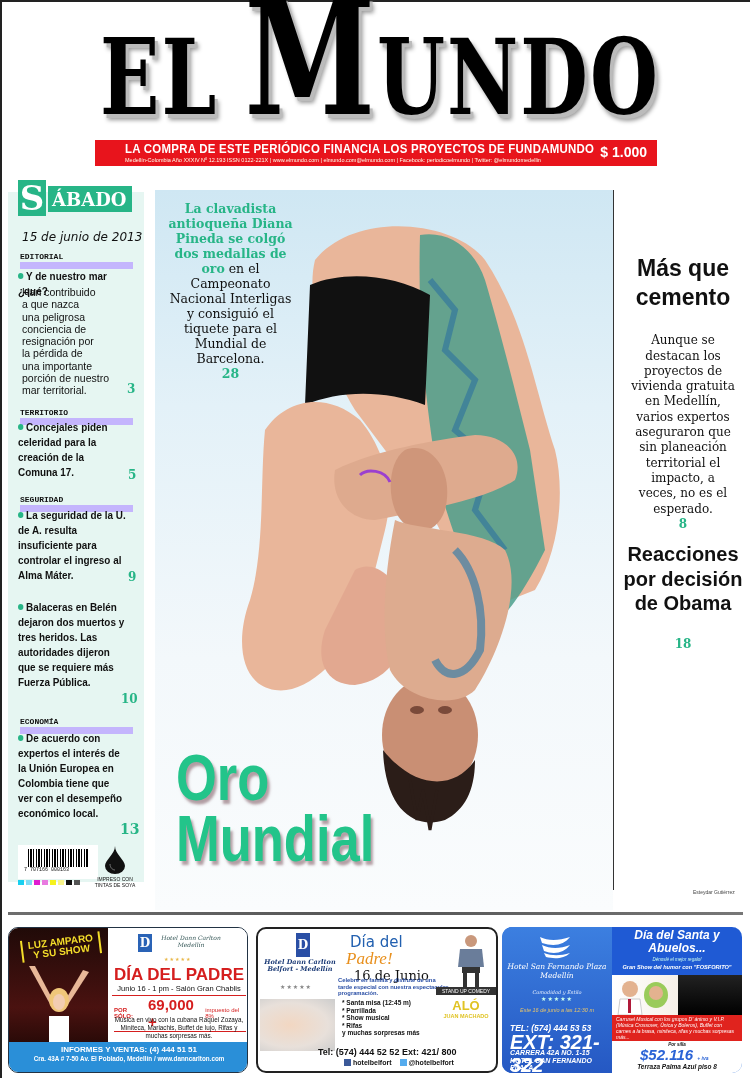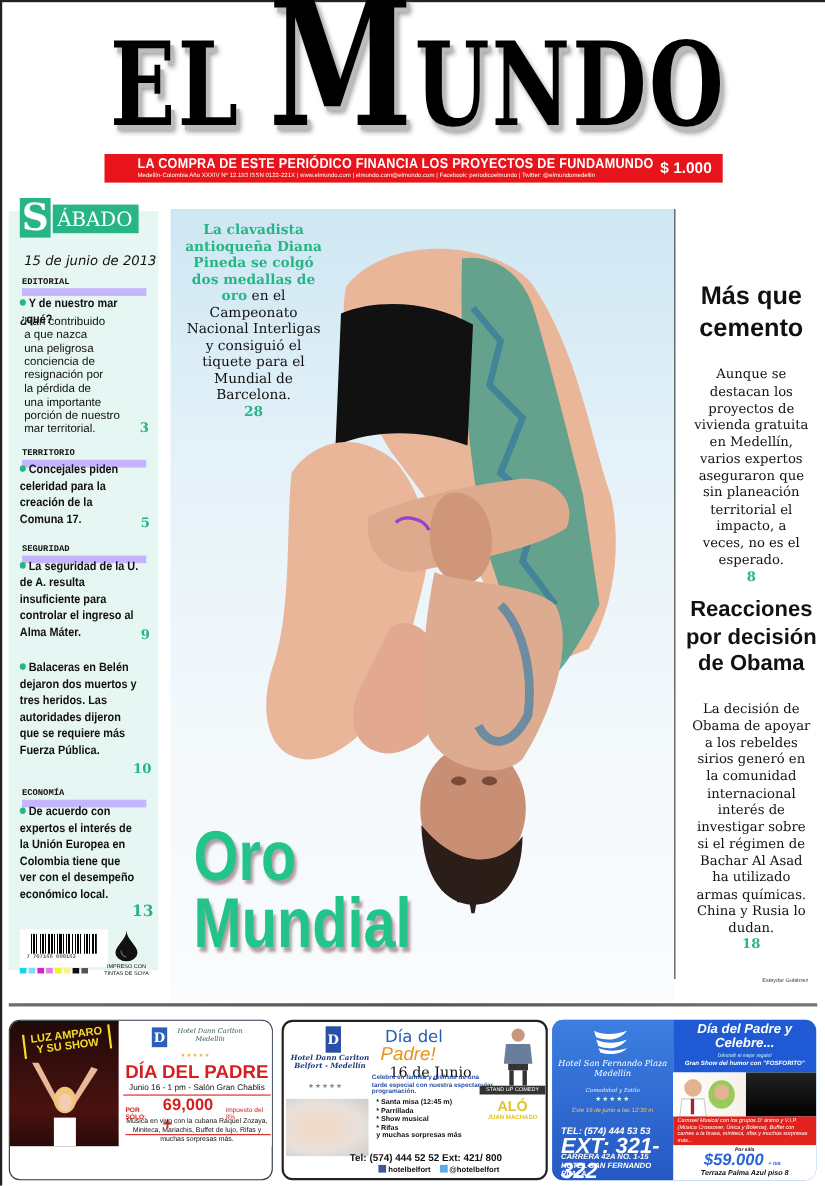--- a/index.html
+++ b/index.html
@@ -18,21 +18,21 @@
 
   .banner{position:absolute;left:95px;top:140px;width:562px;height:26px;background:#e8141c;color:#fff;}
   .banner-main{position:absolute;left:30px;top:1px;font-family:"Liberation Sans",sans-serif;font-weight:bold;font-size:13px;letter-spacing:.3px;text-transform:uppercase;font-stretch:condensed;transform:scaleX(.88);transform-origin:left;white-space:nowrap;}
   .banner-info{position:absolute;left:30px;top:17px;font-family:"Liberation Sans",sans-serif;font-size:5.5px;white-space:nowrap;color:#ffe;}
   .banner-price{position:absolute;right:10px;top:4px;font-family:"Liberation Sans",sans-serif;font-weight:bold;font-size:14px;}
 
   
   .sidebar{position:absolute;left:8px;top:192px;width:136px;height:690px;background:#e6f6f2;}
   .day-badge{position:absolute;left:18px;top:180px;height:36px;display:flex;align-items:center;}
   .day-s{background:#27b587;color:#fff;font-family:"DejaVu Serif",serif;font-weight:bold;font-size:34px;width:28px;height:36px;display:flex;align-items:center;justify-content:center;}
-  .day-rest{background:#27b587;color:#fff;font-family:"DejaVu Serif",serif;font-weight:normal;font-size:18px;height:26px;padding:0 6px 0 4px;display:flex;align-items:center;margin-left:2px;margin-top:2px;}
+  .day-rest{background:#27b587;color:#fff;font-family:"DejaVu Serif",serif;font-weight:bold;font-size:18px;height:26px;padding:0 6px 0 4px;display:flex;align-items:center;margin-left:2px;margin-top:2px;}
   .date{position:absolute;left:22px;top:230px;font-family:"DejaVu Sans",sans-serif;font-style:italic;font-size:12px;}
   .sec-head{position:absolute;left:20px;width:113px;font-family:Liberation Mono, monospace;font-weight:bold;font-size:8px;border-bottom:7px solid #c4b5fd;padding-bottom:1px;}
   .item-title{position:absolute;left:18px;width:120px;font-family:"Liberation Sans",sans-serif;font-weight:bold;font-size:11px;line-height:15px;}
   .bullet{display:inline-block;width:6px;height:6px;border-radius:50%;background:#27b587;margin-right:3px;vertical-align:1px;}
   .item-body{position:absolute;left:22px;width:115px;font-family:Liberation Sans, sans-serif;font-size:10.5px;line-height:12.3px;white-space:pre-line;}
   .page-num{position:absolute;font-family:"DejaVu Serif",serif;font-weight:bold;color:#27b587;font-size:12px;}
   .cond{font-stretch:condensed;transform:scaleX(.9);transform-origin:left;}
 
   .barcode-box{position:absolute;left:18px;top:845px;width:80px;height:34px;background:#fff;}
   .barcode{position:absolute;left:10px;top:4px;width:60px;height:18px;
@@ -87,21 +87,21 @@
   .ad1-desc{position:absolute;left:4px;top:88px;width:134px;text-align:center;font-family:"Liberation Sans",sans-serif;font-size:6.3px;line-height:8px;}
   .ad1-foot{position:absolute;left:0;top:114px;width:240px;height:32px;background:#2a8fd8;color:#fff;text-align:center;font-family:"Liberation Sans",sans-serif;font-weight:bold;}
   .ad1-foot-1{font-size:8px;margin-top:3px;}
   .ad1-foot-2{font-size:6.3px;margin-top:1px;}
 
   .ad2-logo{position:absolute;left:38px;top:4px;width:14px;height:24px;background:#2a4fa5;color:#fff;font-size:12px;font-weight:bold;text-align:center;line-height:24px;font-family:"DejaVu Serif",serif;}
   .ad2-hotel{position:absolute;left:2px;top:30px;width:80px;font-family:"DejaVu Serif",serif;font-style:italic;font-weight:bold;font-size:6.5px;line-height:7px;text-align:center;color:#1c3b76;}
   .ad2-stars{position:absolute;left:22px;top:54px;font-size:6px;color:#888;letter-spacing:1px;}
   .ad2-photo{position:absolute;left:2px;top:70px;width:75px;height:52px;background:radial-gradient(ellipse at 40% 50%,#f2d7c2,#e8e0da 60%,#ccc);}
   .ad2-title1{position:absolute;left:92px;top:4px;font-family:"DejaVu Sans",sans-serif;font-size:15px;color:#2260b0;}
-  .ad2-title2{position:absolute;left:88px;top:20px;font-family:Liberation Sans, sans-serif;font-style:italic;font-size:17px;color:#e8901e;text-align:right;}
+  .ad2-title2{position:absolute;left:88px;top:20px;font-family:Liberation Serif, serif;font-style:italic;font-size:17px;color:#e8901e;text-align:right;}
   .ad2-date{position:absolute;left:96px;top:39px;font-family:"DejaVu Serif",serif;font-size:13px;}
   .ad2-intro{position:absolute;left:80px;top:48px;width:112px;font-family:"Liberation Sans",sans-serif;font-weight:bold;font-size:5.8px;line-height:6.6px;color:#2a4fa5;}
   .ad2-list{position:absolute;left:84px;top:70px;width:112px;font-family:"Liberation Sans",sans-serif;font-weight:bold;font-size:6.5px;line-height:7.5px;}
   .ad2-comedian{position:absolute;left:188px;top:4px;width:50px;height:54px;}
   .ad2-standup{position:absolute;left:178px;top:58px;width:60px;height:8px;background:#333;color:#fff;font-family:"Liberation Sans",sans-serif;font-size:5px;text-align:center;line-height:8px;}
   .ad2-alo{position:absolute;left:182px;top:70px;width:52px;text-align:center;font-family:"Liberation Sans",sans-serif;font-weight:bold;font-size:13px;color:#e0c324;line-height:13px;}
   .ad2-alo-sub{position:absolute;left:182px;top:84px;width:52px;text-align:center;font-family:"Liberation Sans",sans-serif;font-weight:bold;font-size:5.5px;color:#e0c324;line-height:6px;}
   .ad2-tel{position:absolute;left:60px;top:118px;font-family:"Liberation Sans",sans-serif;font-weight:bold;font-size:9px;}
   .ad2-social{position:absolute;left:86px;top:130px;font-family:"Liberation Sans",sans-serif;font-weight:bold;font-size:7px;display:flex;gap:8px;align-items:center;}
   .sq{display:inline-block;width:7px;height:7px;vertical-align:-1px;margin-right:2px;}
@@ -253,34 +253,20 @@
 sin planeación
 territorial el
 impacto, a
 veces, no es el
 esperado.</span>
   <span class="r-page">8</span>
 </div>
 
 <div class="r-head" style="top:542px;font-size:20px;line-height:24.5px">Reacciones por decisión de Obama</div>
 <div class="r-body" style="top:622px">
-  <span>La decisión de
-Obama de apoyar
-a los rebeldes
-sirios generó en
-la comunidad
-internacional
-interés de
-investigar sobre
-si el régimen de
-Bachar Al Asad
-ha utilizado
-armas químicas.
-China y Rusia lo
-dudan.</span>
   <span class="r-page">18</span>
 </div>
 
 <div class="bottom-rule"></div>
 
 <div class="ad ad1">
   <div class="ad1-left">
     <div class="ad1-tag">LUZ AMPARO Y SU SHOW</div>
     <svg class="ad1-person" viewBox="0 0 60 76">
       <path d="M0 0 L22 40 L26 38 L6 0Z" fill="#e8b898"></path>
@@ -295,20 +281,24 @@
     <div class="ad1-hotel">Hotel Dann Carlton Medellín</div>
     <div class="ad1-stars">★★★★★</div>
     <div class="ad1-title">DÍA DEL PADRE</div>
     <div class="ad1-date">Junio 16 - 1 pm - Salón Gran Chablis</div>
     <div class="ad1-price-row">
       <span class="ad1-price-lbl">POR SÓLO:</span>
       <span class="ad1-price">69,000 +</span>
       <span class="ad1-tax">impuesto del 8%</span>
     </div>
     <div class="ad1-desc">Música en vivo con la cubana Raquel Zozaya, Miniteca, Mariachis, Buffet de lujo, Rifas y muchas sorpresas más.</div>
+  </div>
+  <div class="ad1-foot">
+    <div class="ad1-foot-1">INFORMES Y VENTAS: (4) 444 51 51</div>
+    <div class="ad1-foot-2">Cra. 43A # 7-50 Av. El Poblado, Medellín / www.danncarlton.com</div>
   </div>
 </div>
 
 <div class="ad ad2">
   <div class="ad2-logo">D</div>
   <div class="ad2-hotel">Hotel Dann Carlton Belfort - Medellín</div>
   <div class="ad2-stars">★★★★★</div>
   <div class="ad2-photo"></div>
   <div class="ad2-title1">Día del</div>
   <div class="ad2-title2">Padre!</div>
@@ -346,34 +336,34 @@
     <div class="ad3-hotel"><span>Hotel San Fernando Plaza</span><br><span>Medellín</span></div>
     <div class="ad3-sub">Comodidad y Estilo</div>
     <div class="ad3-stars">★★★★★</div>
     <div class="ad3-when">Este 16 de junio a las 12:30 m</div>
     <div class="ad3-tel">TEL: (574) 444 53 53</div>
     <div class="ad3-ext">EXT: 321-322</div>
     <div class="ad3-addr"><span>CARRERA 42A NO. 1-15</span><br><span>HOTEL SAN FERNANDO PLAZA</span></div>
   </div>
   <div class="ad3-right">
     <div class="ad3-rtop">
-      <div class="ad3-title">Día del Padre y Celebre...</div>
+      <div class="ad3-title">Día del Santa y Abuelos...</div>
       <div class="ad3-gift">Dénoslé el mejor regalo!</div>
       <div class="ad3-show">Gran Show del humor con "FOSFORITO"</div>
     </div>
     <div class="ad3-photos">
       <div class="ad3-ph1">
         <svg viewBox="0 0 66 40" width="66" height="40">
           <circle cx="18" cy="14" r="8" fill="#e3b28f"></circle>
           <path d="M6 40 L8 24 L28 24 L30 40Z" fill="#fff" stroke="#ccc"></path>
           <rect x="16" y="24" width="3" height="14" fill="#b01a3a"></rect>
           <ellipse cx="44" cy="20" rx="12" ry="13" fill="#9acb5a"></ellipse>
           <circle cx="44" cy="18" r="7" fill="#e3b28f"></circle>
         </svg>
       </div>
       <div class="ad3-ph2"></div>
     </div>
     <div class="ad3-red">Carrusel Musical con los grupos D' ánimo y V.I.P. (Música Crossover, Única y Boleros), Buffet con carnes a la brasa, miniteca, rifas y muchas sorpresas más...</div>
     <div class="ad3-per">Por silla</div>
-    <div class="ad3-price"><span>$59.000</span> <span class="ad3-iva">+ iva</span></div>
+    <div class="ad3-price"><span>$52.116</span> <span class="ad3-iva">+ iva</span></div>
     <div class="ad3-terr">Terraza Palma Azul piso 8</div>
   </div>
 </div>
 
 </body></html>

